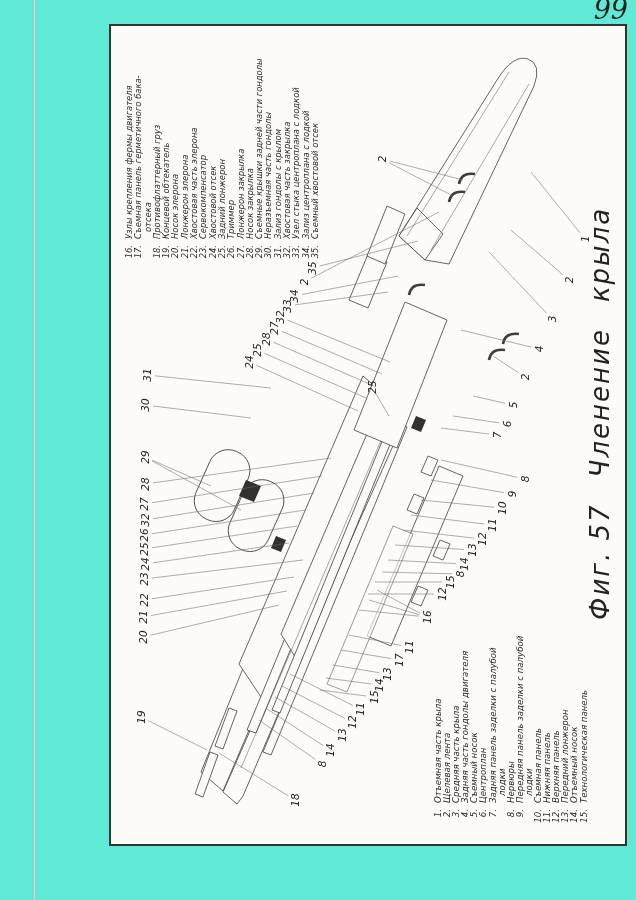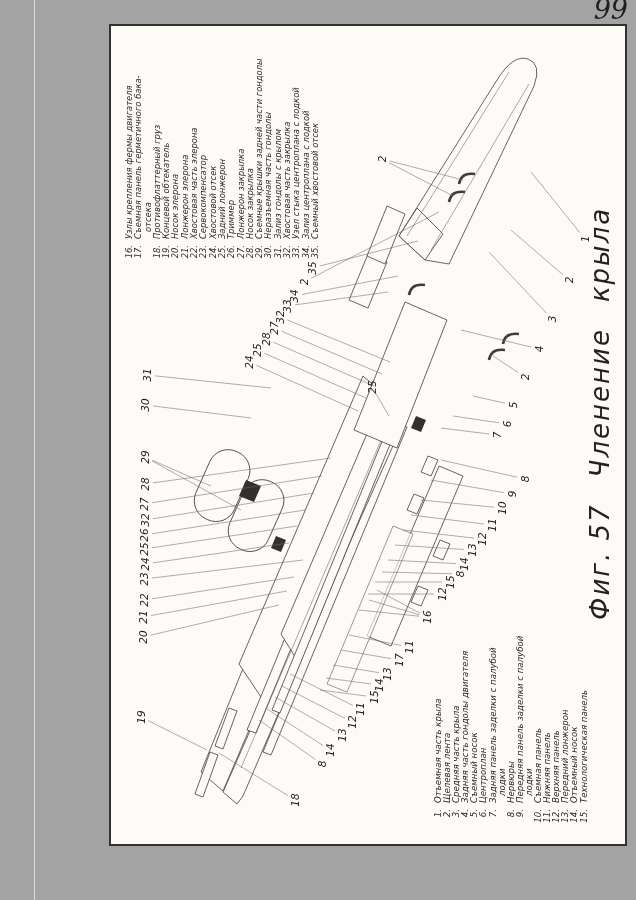--- a/index.html
+++ b/index.html
@@ -1,18 +1,18 @@
 <!DOCTYPE html>
 <html><head>
 <meta charset="utf-8">
 <style>
   html,body{margin:0;padding:0;}
   body{width:636px;height:900px;position:relative;background:#fdfdfb;overflow:hidden;
        font-family:"DejaVu Sans",sans-serif;}
-  .page{position:absolute;inset:0;background:#a3a3a3;}
+  .page{position:absolute;inset:0;background:#5eead4;}
   .binding-line{position:absolute;left:34px;top:0;width:1px;height:900px;background:#dbd8d2;}
   .page-number{position:absolute;left:560px;top:-6px;width:68px;text-align:right;
        font-family:"DejaVu Serif",serif;font-style:italic;font-size:27px;color:#1f1f1f;}
   .figure-frame{position:absolute;left:109px;top:24px;width:518px;height:822px;
        border:2px solid #35322e;box-sizing:border-box;background:#fcfbf8;}
   .landscape{position:absolute;left:0;top:0;width:822px;height:518px;
        transform-origin:top left;transform:translateY(822px) rotate(-90deg);}
   svg.art{position:absolute;left:0;top:0;width:822px;height:518px;}
   svg.art .outline{stroke:#3f3d3a;stroke-width:.8;fill:#fcfbf8;}
   svg.art .thin{stroke:#55524e;stroke-width:.5;fill:none;}

